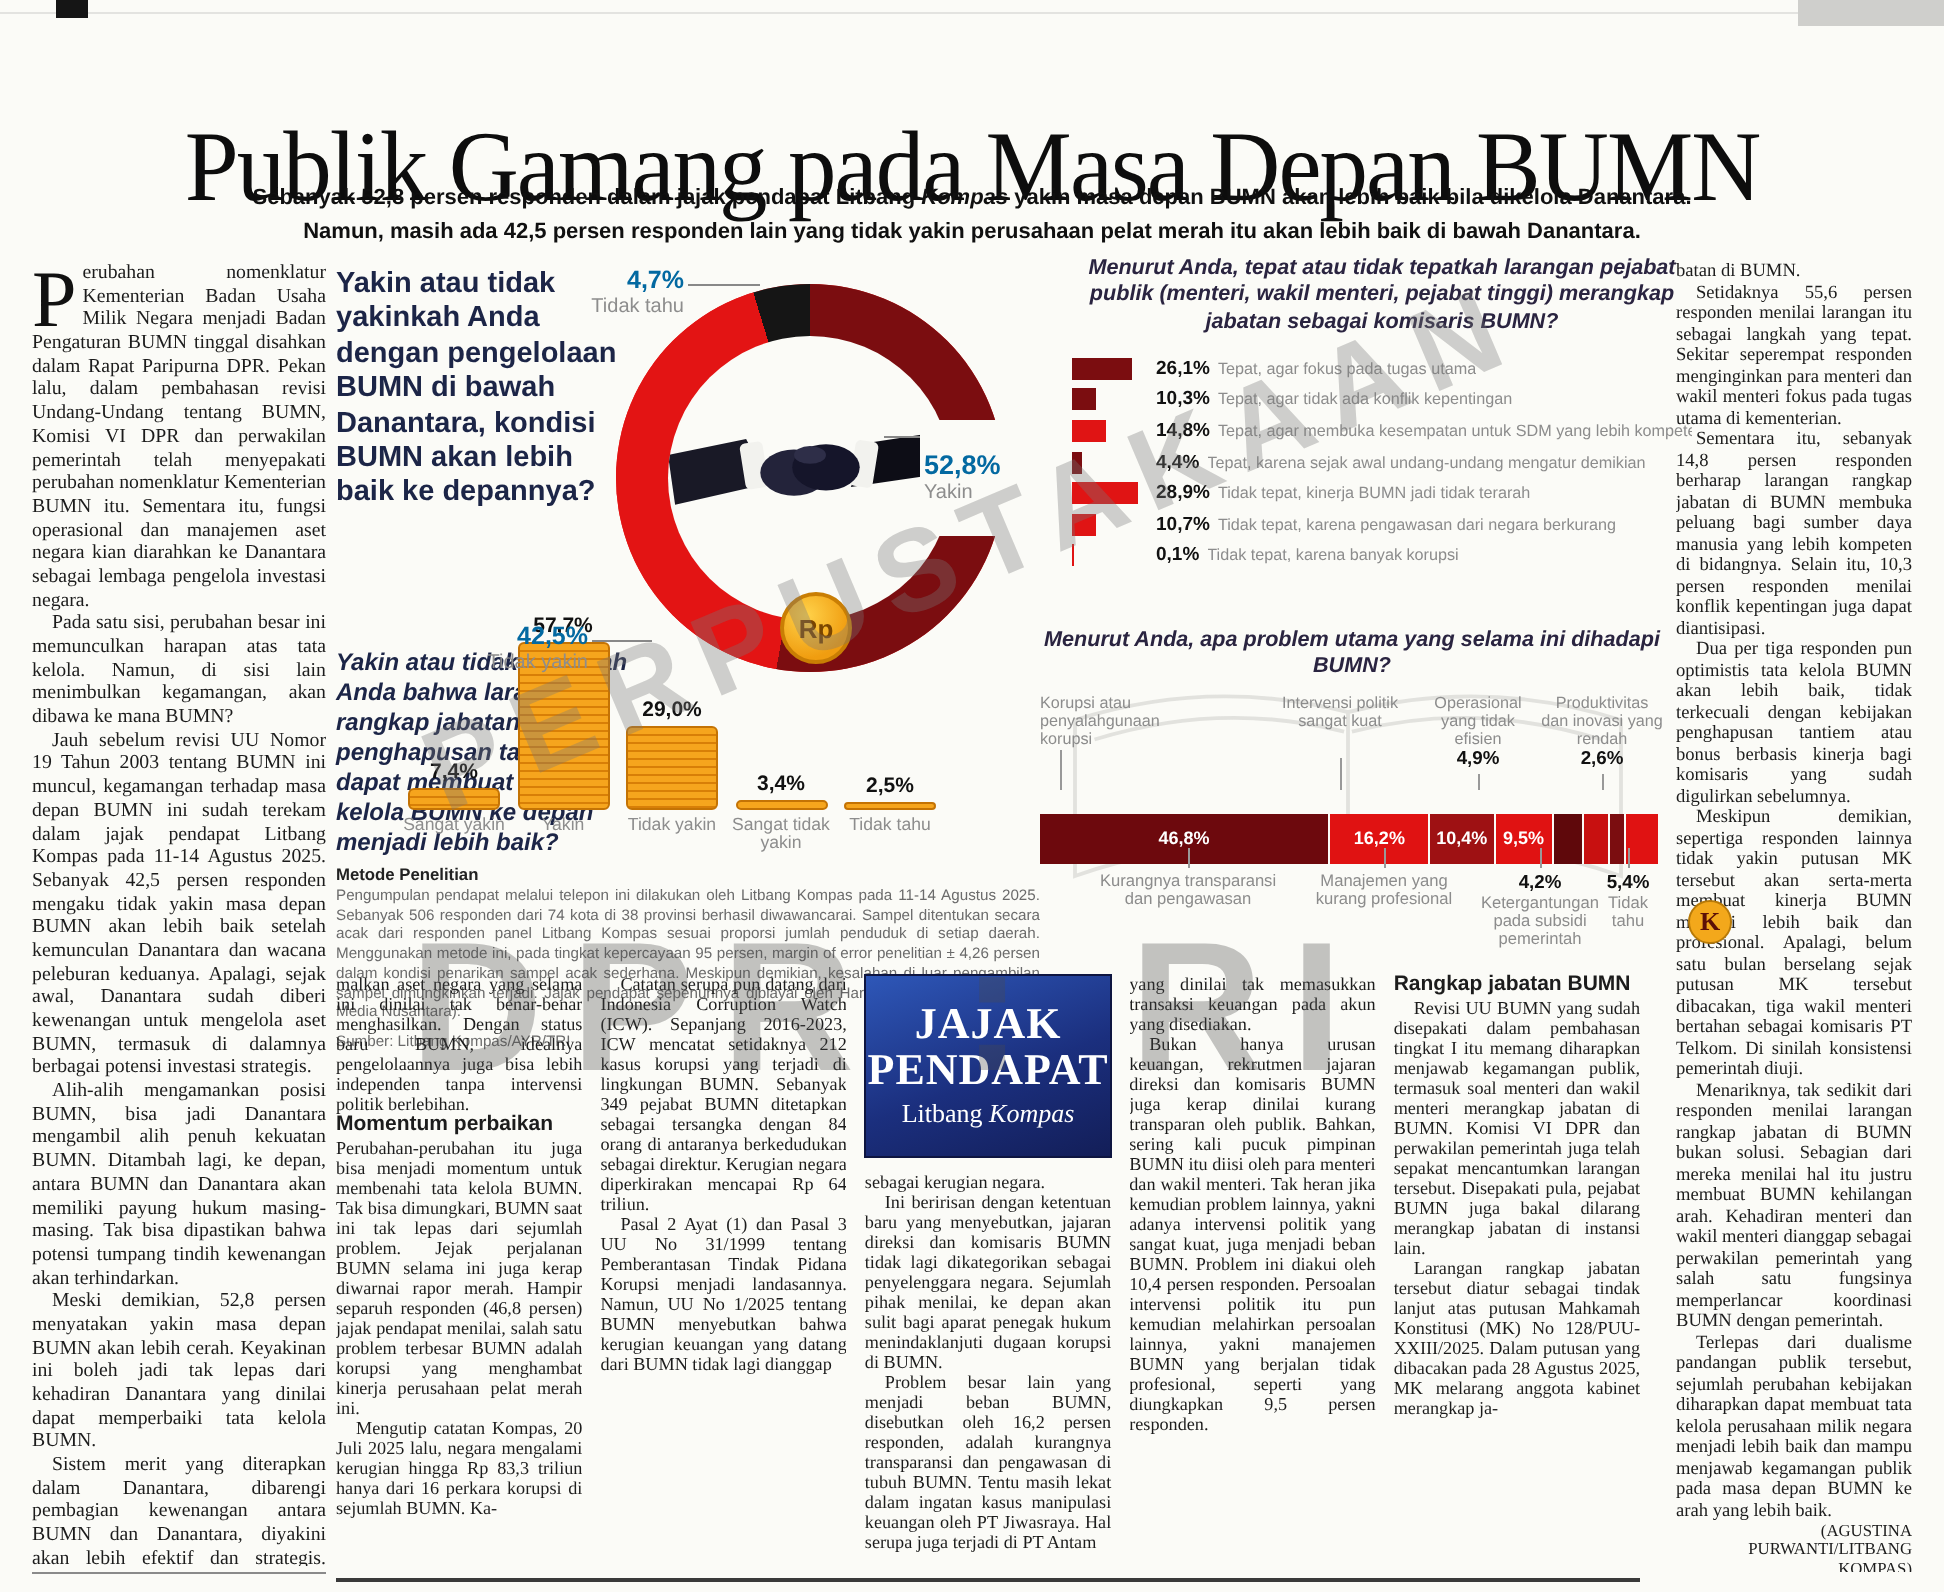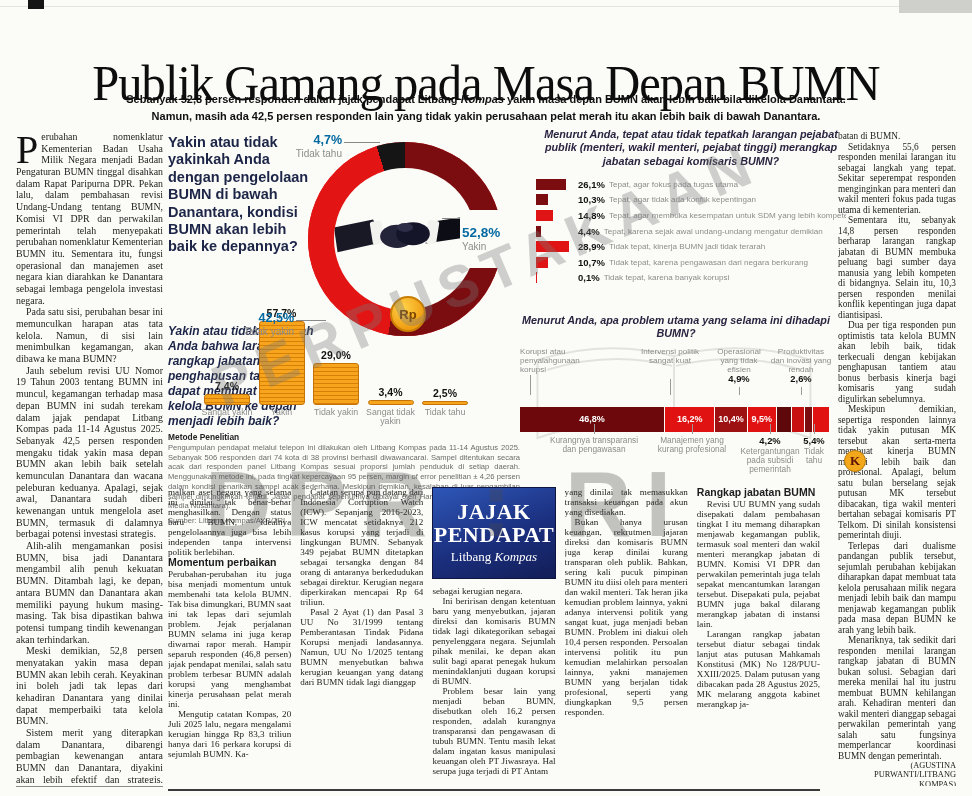--- a/index.html
+++ b/index.html
@@ -339,22 +339,22 @@
       <p>Larangan rangkap jabatan tersebut diatur sebagai tindak lanjut atas putusan Mahkamah Konstitusi (MK) No 128/PUU-XXIII/2025. Dalam putusan yang dibacakan pada 28 Agustus 2025, MK melarang anggota kabinet merangkap ja-</p>
     </div>
   </div>
 
   <div class="col7 tcol">
     <p class="noindent">batan di BUMN.</p>
     <p>Setidaknya 55,6 persen responden menilai larangan itu sebagai langkah yang tepat. Sekitar seperempat responden menginginkan para menteri dan wakil menteri fokus pada tugas utama di kementerian.</p>
     <p>Sementara itu, sebanyak 14,8 persen responden berharap larangan rangkap jabatan di BUMN membuka peluang bagi sumber daya manusia yang lebih kompeten di bidangnya. Selain itu, 10,3 persen responden menilai konflik kepentingan juga dapat diantisipasi.</p>
     <p>Dua per tiga responden pun optimistis tata kelola BUMN akan lebih baik, tidak terkecuali dengan kebijakan penghapusan tantiem atau bonus berbasis kinerja bagi komisaris yang sudah digulirkan sebelumnya.</p>
     <p>Meskipun demikian, sepertiga responden lainnya tidak yakin putusan MK tersebut akan serta-merta membuat kinerja BUMN menjadi lebih baik dan profesional. Apalagi, belum satu bulan berselang sejak putusan MK tersebut dibacakan, tiga wakil menteri bertahan sebagai komisaris PT Telkom. Di sinilah konsistensi pemerintah diuji.</p>
+    <p>Menariknya, tak sedikit dari responden menilai larangan rangkap jabatan di BUMN bukan solusi. Sebagian dari mereka menilai hal itu justru membuat BUMN kehilangan arah. Kehadiran menteri dan wakil menteri dianggap sebagai perwakilan pemerintah yang salah satu fungsinya memperlancar koordinasi BUMN dengan pemerintah.</p>
     <p>Terlepas dari dualisme pandangan publik tersebut, sejumlah perubahan kebijakan diharapkan dapat membuat tata kelola perusahaan milik negara menjadi lebih baik dan mampu menjawab kegamangan publik pada masa depan BUMN ke arah yang lebih baik.</p>
-    <p>Menariknya, tak sedikit dari responden menilai larangan rangkap jabatan di BUMN bukan solusi. Sebagian dari mereka menilai hal itu justru membuat BUMN kehilangan arah. Kehadiran menteri dan wakil menteri dianggap sebagai perwakilan pemerintah yang salah satu fungsinya memperlancar koordinasi BUMN dengan pemerintah.</p>
     <p class="byline">(AGUSTINA PURWANTI/LITBANG KOMPAS)</p>
   </div>
 
   <div class="wm-diag">PERPUSTAKAAN</div>
   <div class="wm-bottom">DPR : RI</div>
 
   <div class="rule-col1"></div>
   <div class="rule-bottom"></div>
 </div>
 

